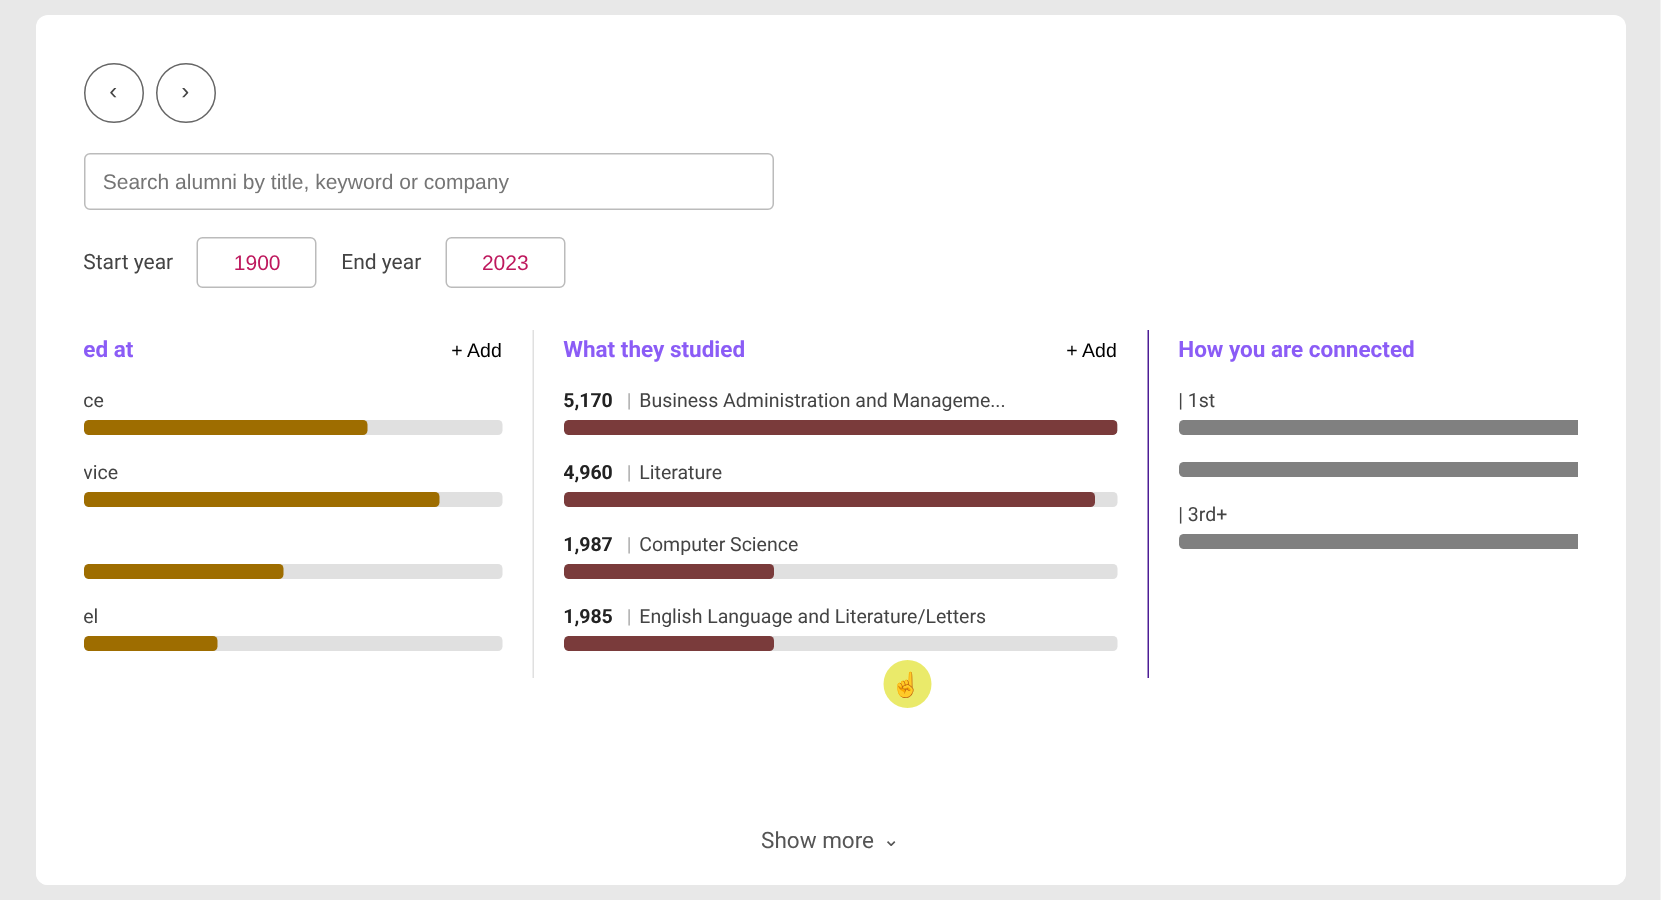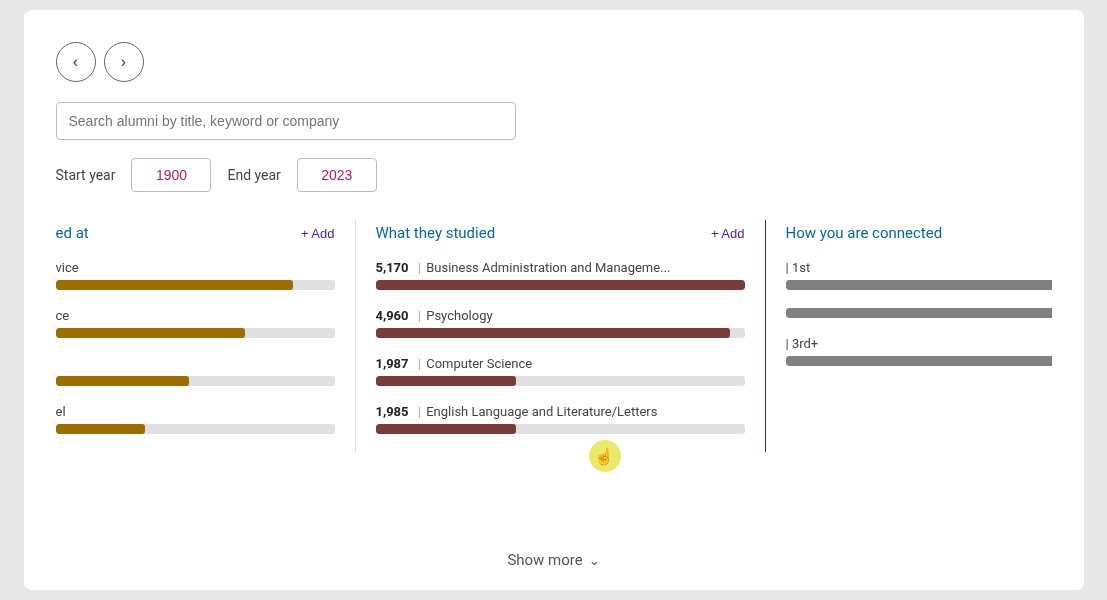--- a/index.html
+++ b/index.html
@@ -106,29 +106,29 @@
     }
     .col-header {
       display: flex;
       align-items: center;
       justify-content: space-between;
       margin-bottom: 18px;
       padding-top: 4px;
     }
     .col-title {
       font-size: 15px;
-      font-weight: 400;
-      color: #0369a1;
+      font-weight: 700;
+      color: #8b5cf6;
     }
     .add-btn {
       display: flex;
       align-items: center;
       gap: 4px;
       font-size: 13px;
-      color: #4c1d95;
+      color: #000000;
       cursor: pointer;
       border: none;
       background: none;
       margin-left: 12px;
     }
     .bar-item {
       margin-bottom: 18px;
     }
     .bar-label {
       font-size: 13px;
@@ -226,29 +226,29 @@
 
   
   <div class="columns-wrapper">
 
     <div class="column col-left">
       <div class="col-header">
         <span class="col-title">ed at</span>
         <button class="add-btn">+ Add</button>
       </div>
       <div class="bar-item">
+        <div class="bar-label"><span>ce</span></div>
+        <div class="bar-track">
+          <div class="bar-fill bar-fill-gold" style="width:68%"></div>
+        </div>
+      </div>
+      <div class="bar-item">
         <div class="bar-label"><span>vice</span></div>
         <div class="bar-track">
           <div class="bar-fill bar-fill-gold" style="width:85%"></div>
-        </div>
-      </div>
-      <div class="bar-item">
-        <div class="bar-label"><span>ce</span></div>
-        <div class="bar-track">
-          <div class="bar-fill bar-fill-gold" style="width:68%"></div>
         </div>
       </div>
       <div class="bar-item">
         <div class="bar-label">&nbsp;</div>
         <div class="bar-track">
           <div class="bar-fill bar-fill-gold" style="width:48%"></div>
         </div>
       </div>
       <div class="bar-item">
         <div class="bar-label"><span>el</span></div>
@@ -270,21 +270,21 @@
           <span>Business Administration and Manageme...</span>
         </div>
         <div class="bar-track">
           <div class="bar-fill bar-fill-brown" style="width:100%"></div>
         </div>
       </div>
       <div class="bar-item">
         <div class="bar-label">
           <span class="bar-count">4,960</span>
           <span class="separator">|</span>
-          <span>Psychology</span>
+          <span>Literature</span>
         </div>
         <div class="bar-track">
           <div class="bar-fill bar-fill-brown" style="width:96%"></div>
         </div>
       </div>
       <div class="bar-item">
         <div class="bar-label">
           <span class="bar-count">1,987</span>
           <span class="separator">|</span>
           <span>Computer Science</span>

